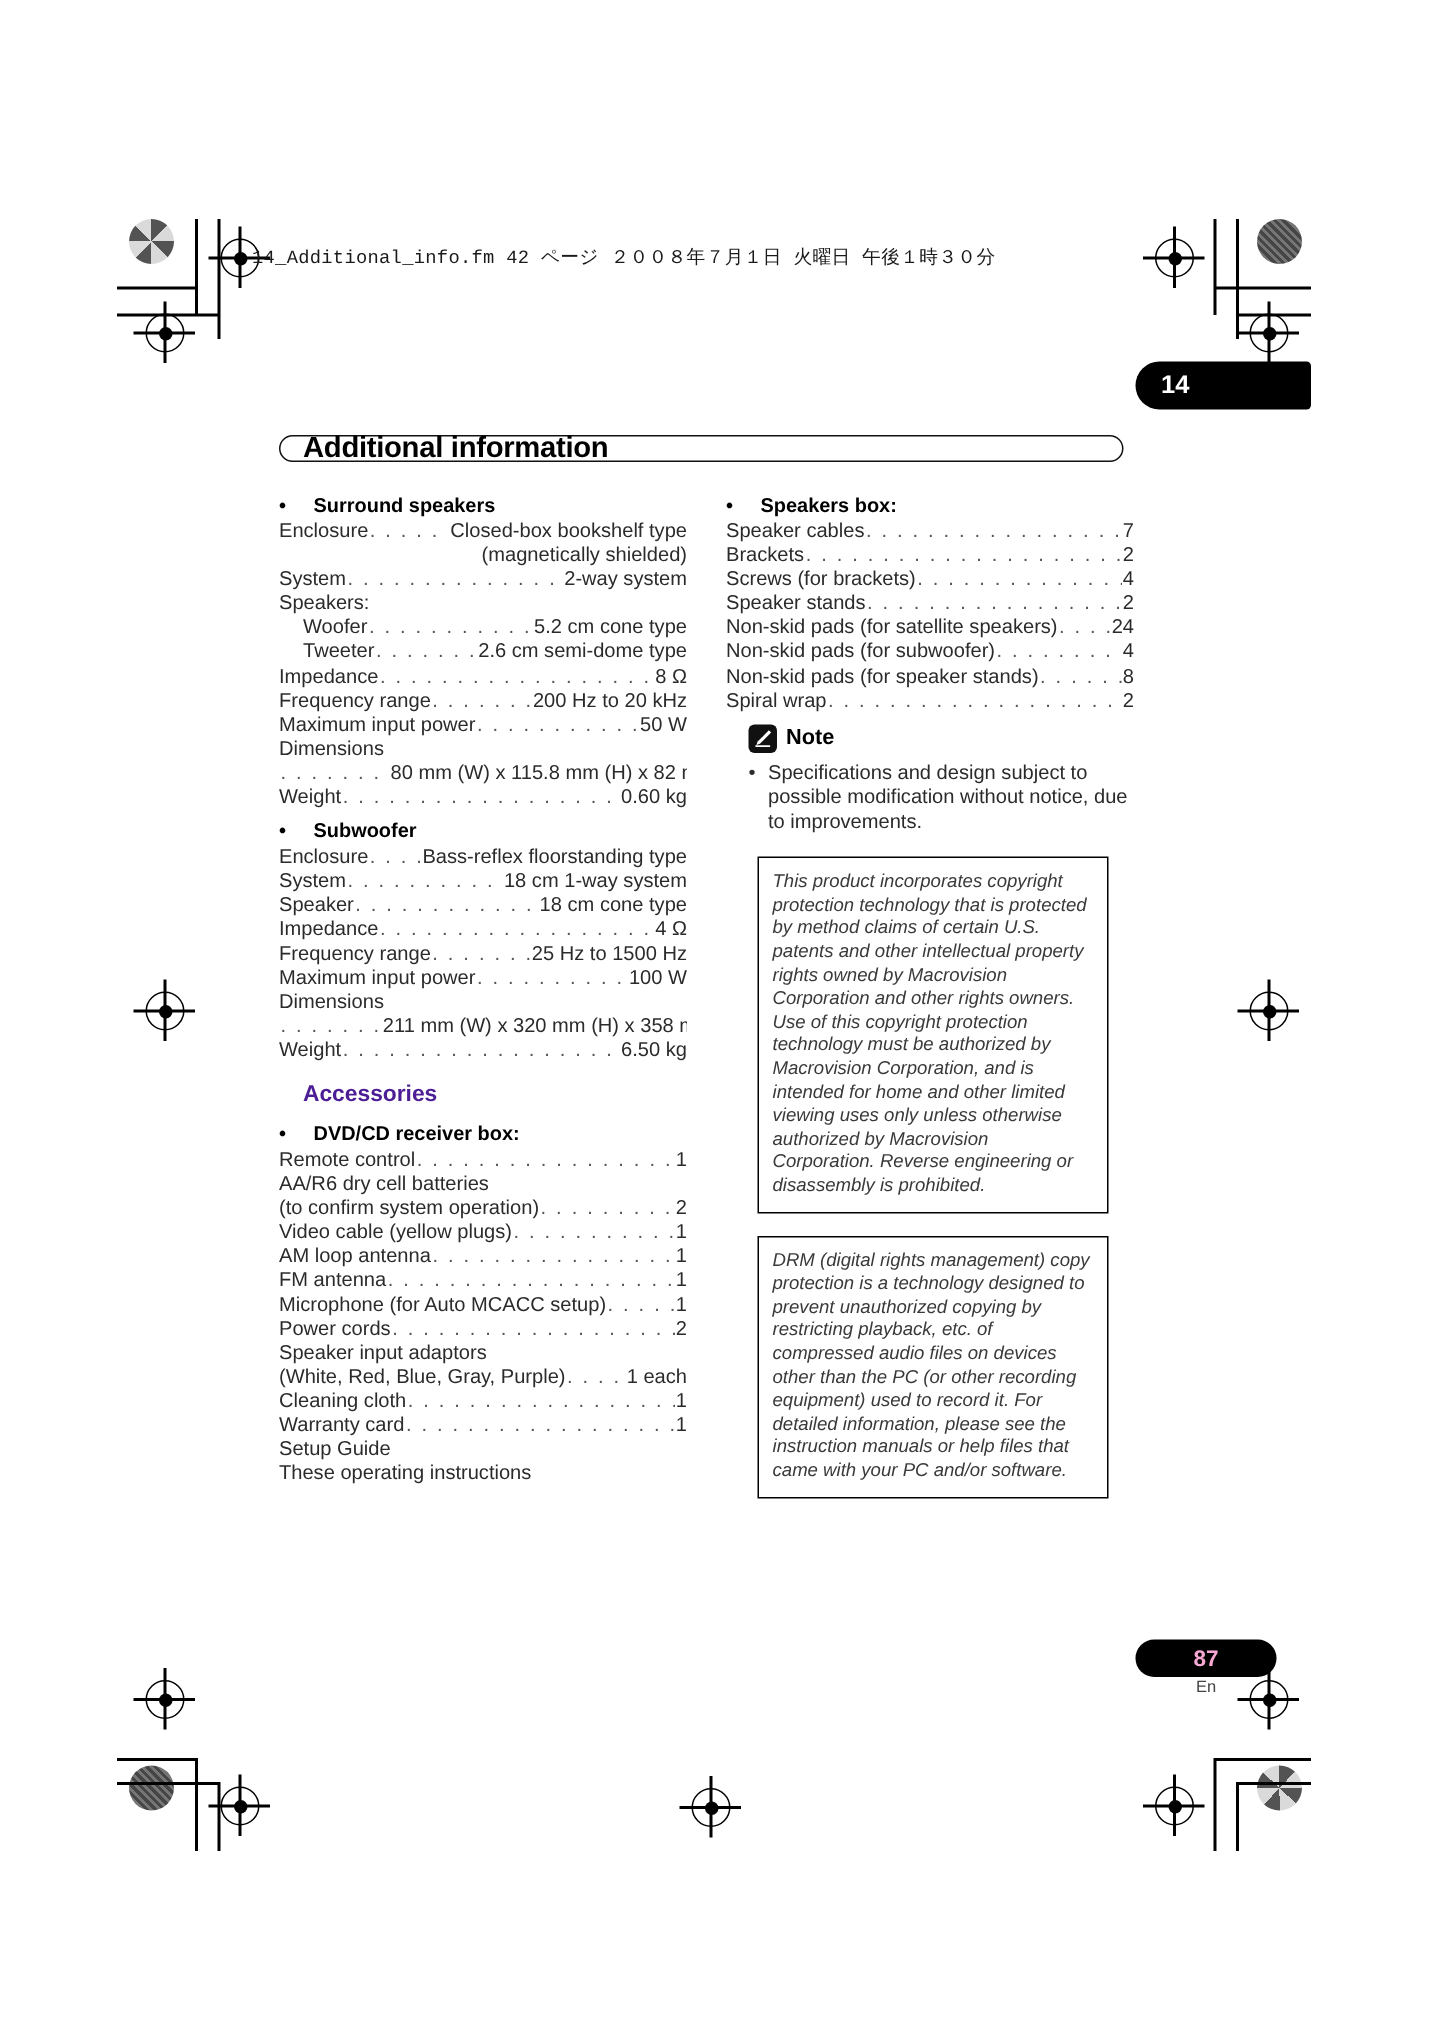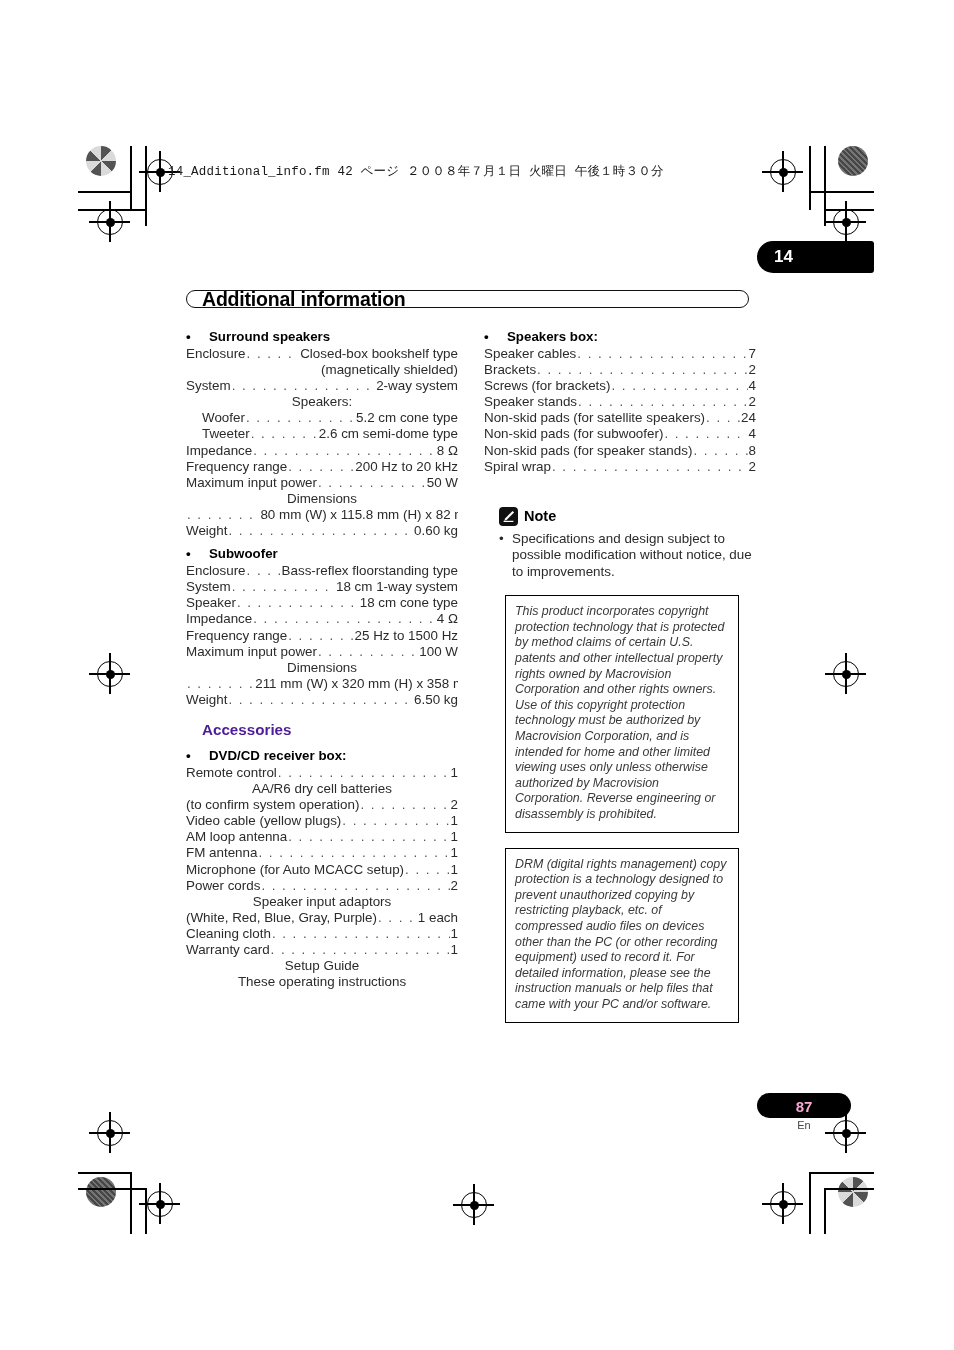--- a/index.html
+++ b/index.html
@@ -147,26 +147,26 @@
     flex: 1 1 auto;
     overflow: hidden;
     white-space: nowrap;
     color: #555;
     letter-spacing: 1.45px;
     font-size: 13.4px;
     margin: 0 1px;
     min-width: 0;
   }
   .row .val { flex: 0 0 auto; }
-  .plain { white-space: nowrap; text-align: center; }
+  .plain { white-space: nowrap; }
   .indent { padding-left: 16px; }
   .dims { letter-spacing: 0; }
 
   
-  .note-wrap { margin-top: 32px; padding-left: 15px; }
+  .note-wrap { margin-top: 8px; padding-left: 15px; }
   .note-head {
     display: flex;
     align-items: center;
     gap: 6px;
     margin-bottom: 5px;
   }
   .note-icon {
     width: 19px; height: 19px;
     background: #111;
     border-radius: 4px;

